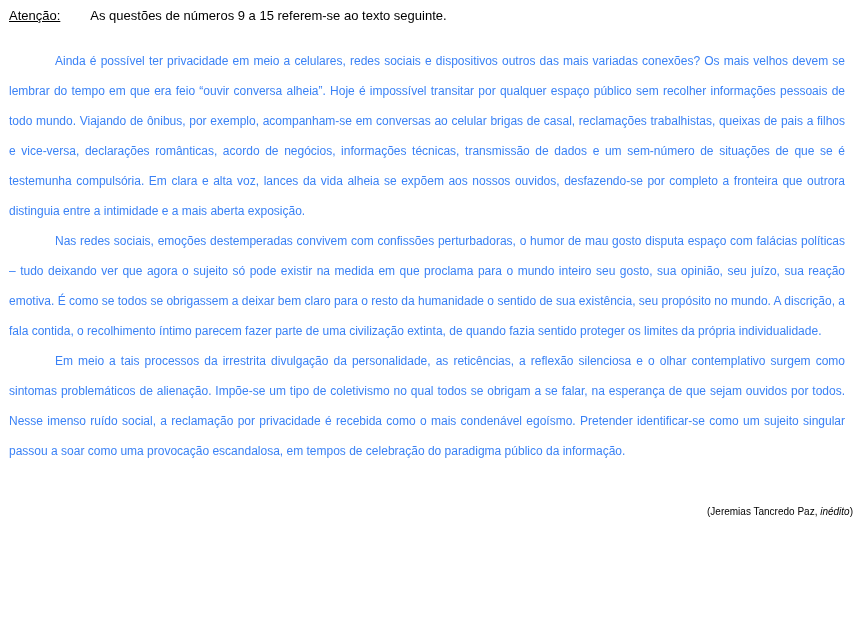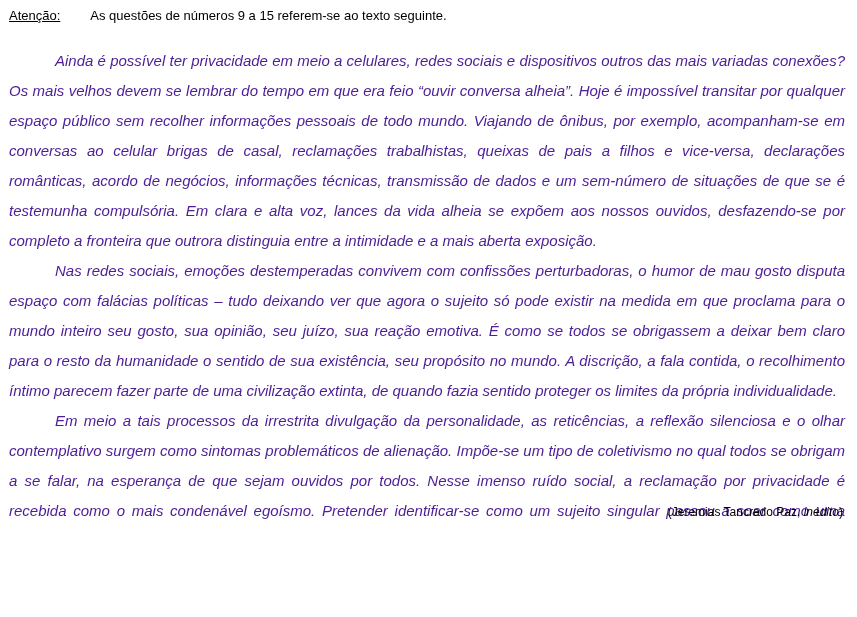--- a/index.html
+++ b/index.html
@@ -27,32 +27,31 @@
     text-align: center;
     font-size: 13.5px;
     font-weight: bold;
     font-style: normal;
     margin-top: 23px;
   }
   .body-text {
     margin-top: 22px;
   }
   .para {
-    font-style: italic;
-    font-size: 15px;
+    font-size: 12px;
     line-height: 30px;
     text-align: justify;
     text-indent: 46px;
-    color: #4c1d95;
+    color: #3b82f6;
   }
   .attribution {
     position: absolute;
-    right: 14px;
+    right: 4px;
     bottom: 10px;
-    font-size: 12px;
+    font-size: 10px;
     font-style: normal;
     line-height: 16px;
   }
   .attribution .ital { font-style: italic; }
 </style>
 </head>
 <body>
 
 <div class="page">
 

